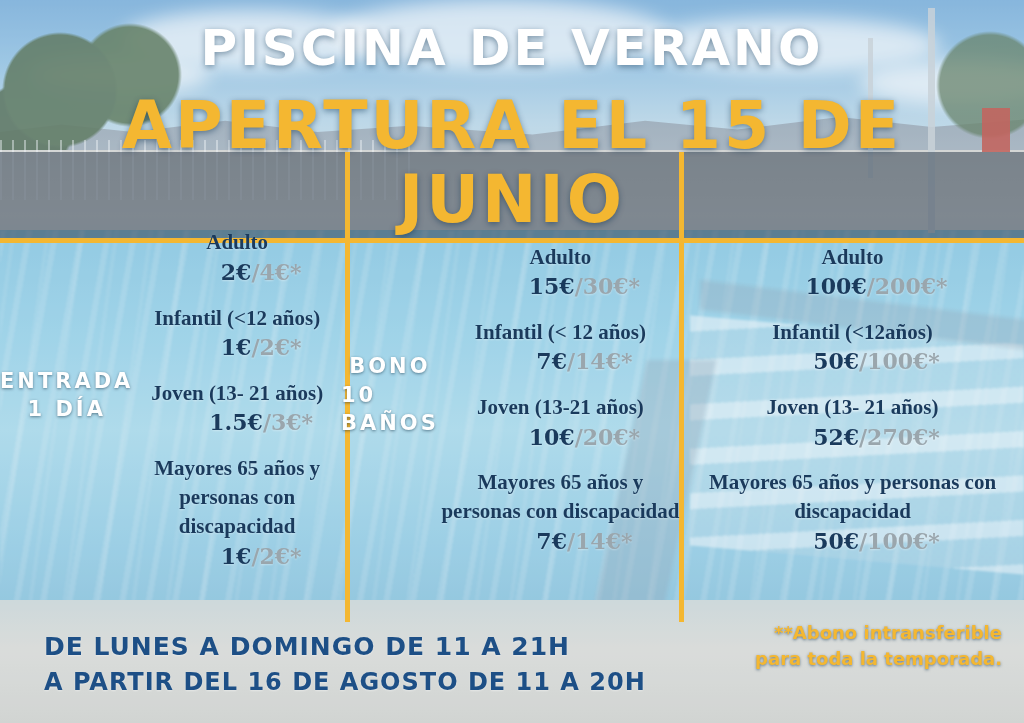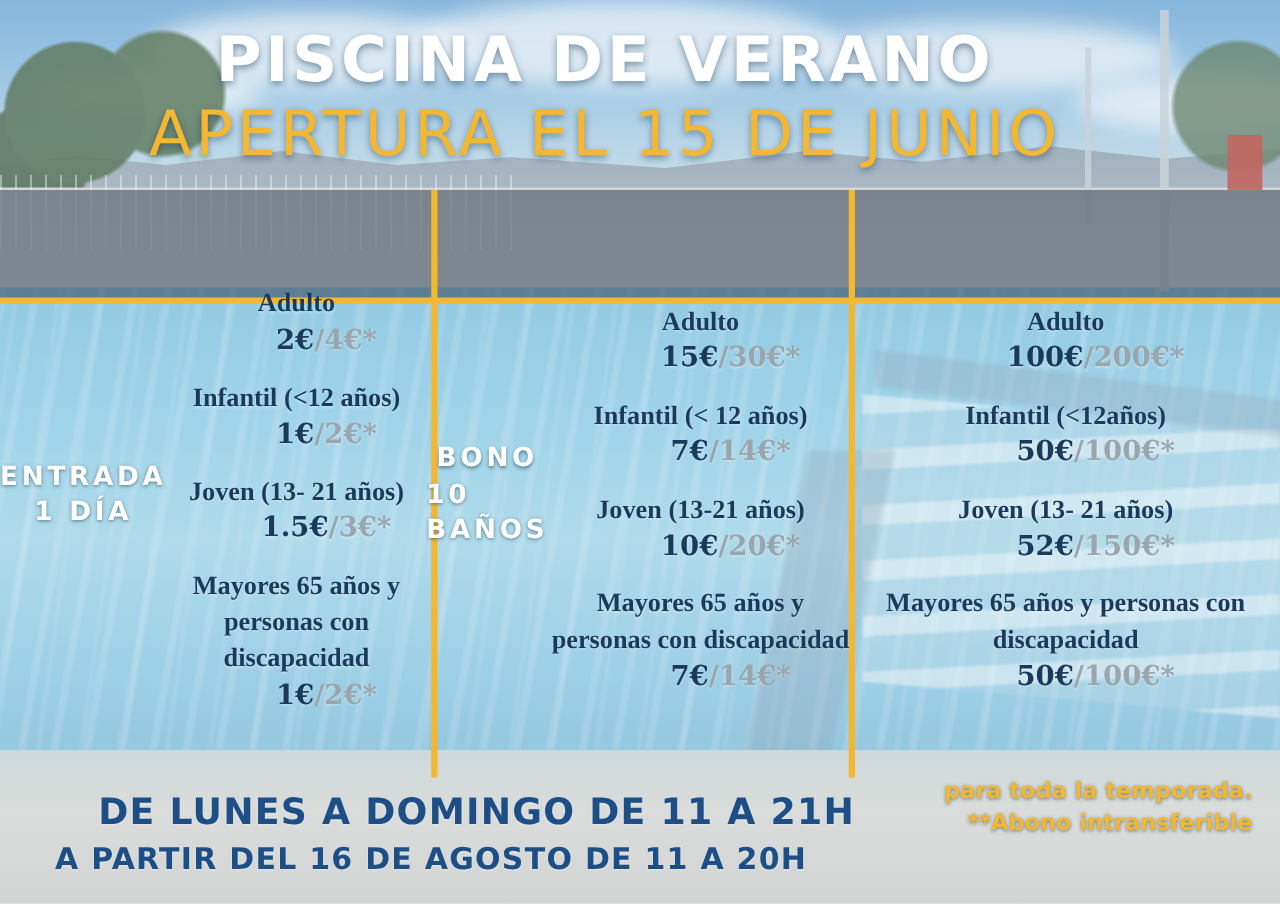--- a/index.html
+++ b/index.html
@@ -106,40 +106,40 @@
     position: absolute; left: 0; top: 0; width: 1024px; height: 723px;
     background: rgba(200, 220, 232, 0.28);
   }
   .band-dark {
     position: absolute; left: 0; top: 152px; width: 1024px; height: 88px;
     background: rgba(40, 56, 72, 0.52);
   }
 
   
   .title-wrap {
-    position: absolute; left: 0; top: 22px; width: 928px; text-align: center; padding-left: 20px;
+    position: absolute; left: 0; top: 22px; width: 1024px; text-align: center;
   }
   .title-1 {
     font-family: "DejaVu Sans", sans-serif;
     font-weight: 700;
     font-size: 50px;
     letter-spacing: 3px;
     color: #ffffff;
     text-shadow: 0 2px 6px rgba(0,40,70,0.45);
     line-height: 1.05;
   }
   .title-2 {
     font-family: "DejaVu Sans", sans-serif;
-    font-weight: 400;
-    font-size: 50px;
+    font-weight: 700;
+    font-size: 65px;
     letter-spacing: 3px;
     color: #f4b731;
     text-shadow: 0 2px 6px rgba(0,40,70,0.45);
     line-height: 1.15;
-    margin-top: 4px;
+    margin-top: 14px;
   }
 
   
   .vline {
     position: absolute; top: 152px; width: 5px; height: 470px;
     background: #f4b731;
   }
   .v1 { left: 345px; }
   .v2 { left: 679px; }
   .hline {
@@ -207,24 +207,23 @@
 
   
   .footer-left {
     position: absolute; left: 44px; top: 632px; width: 640px;
     font-family: "DejaVu Sans", sans-serif;
     font-weight: 700;
     color: #1d4f86;
     text-shadow: 0 1px 2px rgba(255,255,255,0.4);
   }
   .footer-left .f1 {
-    font-size: 29px;
+    font-size: 25px;
     letter-spacing: 1px;
     line-height: 1.2;
-    text-align: right;
   }
   .footer-left .f2 {
     font-size: 24px;
     letter-spacing: 1px;
     margin-top: 6px;
     line-height: 1.2;
   }
   .footer-right {
     position: absolute; right: 22px; top: 620px; width: 330px;
     text-align: right;
@@ -339,34 +338,34 @@
         <div class="row">
           <div class="lbl">Adulto</div>
           <div class="price"><span>100€</span><span class="alt">/</span><span class="alt">200€*</span></div>
         </div>
         <div class="row">
           <div class="lbl">Infantil (&lt;12años)</div>
           <div class="price"><span>50€</span><span class="alt">/</span><span class="alt">100€*</span></div>
         </div>
         <div class="row">
           <div class="lbl">Joven (13- 21 años)</div>
-          <div class="price"><span>52€</span><span class="alt">/</span><span class="alt">150€*</span></div>
+          <div class="price"><span>52€</span><span class="alt">/</span><span class="alt">270€*</span></div>
         </div>
         <div class="row multi">
           <div class="lbl">Mayores 65 años y personas con discapacidad</div>
           <div class="price"><span>50€</span><span class="alt">/</span><span class="alt">100€*</span></div>
         </div>
       </div>
     </div>
 
   </div>
 
   <div class="footer-left">
     <div class="f1">DE LUNES A DOMINGO DE 11 A 21H</div>
     <div class="f2">A PARTIR DEL 16 DE AGOSTO DE 11 A 20H</div>
   </div>
 
   <div class="footer-right">
+    <div class="n2">**Abono intransferible</div>
     <div class="n2">para toda la temporada.</div>
-    <div class="n2">**Abono intransferible</div>
   </div>
 
 </div>
 
 </body></html>

